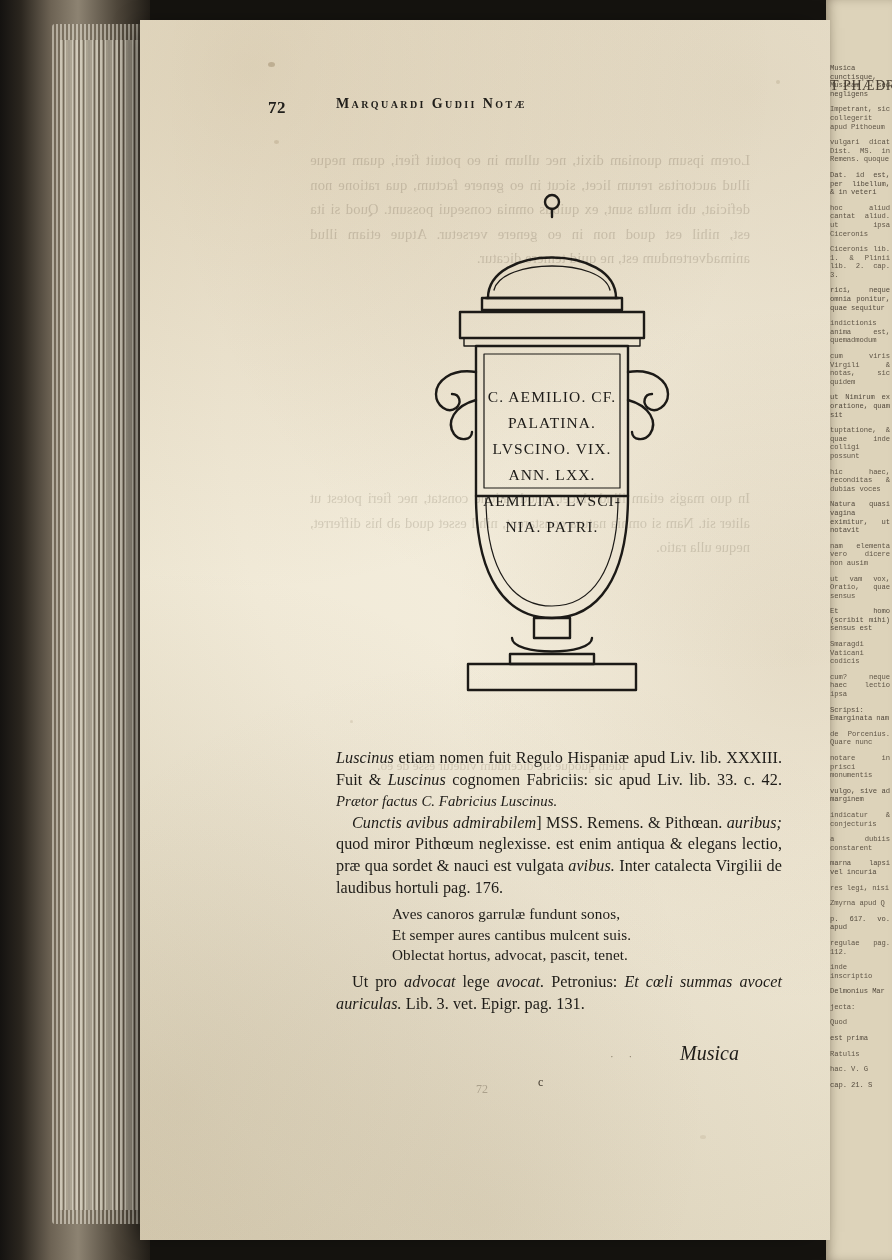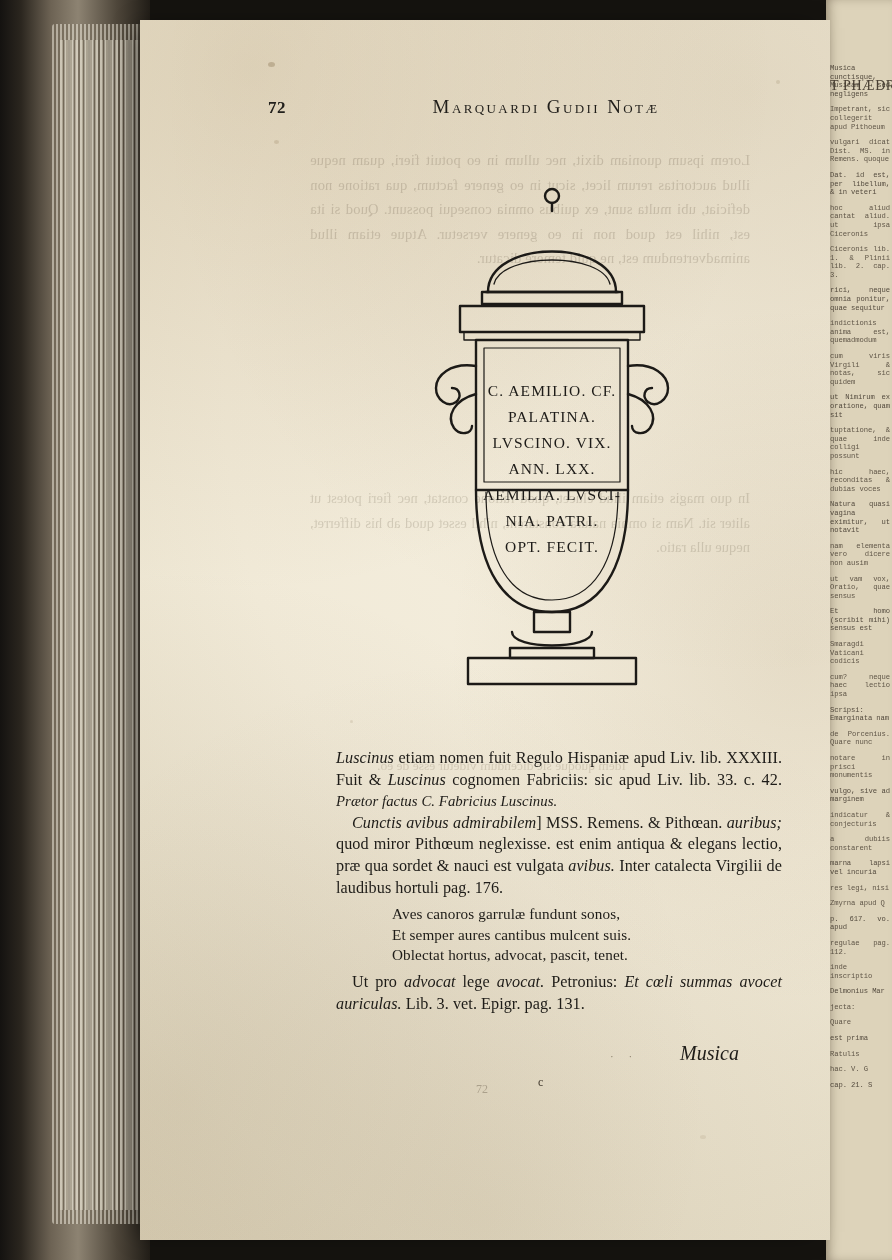--- a/index.html
+++ b/index.html
@@ -167,33 +167,33 @@
     font-size: 17px;
     font-weight: bold;
     color: #22201c;
     letter-spacing: 0.5px;
   }
   .running-head {
     position: absolute;
     left: 196px;
     top: 76px;
     width: 420px;
-    text-align: center;
-    font-size: 19px;
+    font-size: 14px;
     color: #201e1a;
     letter-spacing: 2.4px;
     font-variant: small-caps;
     white-space: nowrap;
+    font-weight: bold;
   }
 
   
   .urn-wrap {
     position: absolute;
     left: 262px;
-    top: 160px;
+    top: 166px;
     width: 300px;
     height: 520px;
   }
   .urn-wrap svg { display: block; }
   .urn-text {
     position: absolute;
     left: 0;
     top: 198px;
     width: 300px;
     text-align: center;
@@ -298,21 +298,21 @@
         <div class="rp-block">indicatur &amp; conjecturis</div>
         <div class="rp-block">a dubiis constarent</div>
         <div class="rp-block rp-line-dark">marna lapsi vel incuria</div>
         <div class="rp-block">res legi, nisi</div>
         <div class="rp-block">Zmyrna apud Q</div>
         <div class="rp-block rp-line-dark">p. 617. vo. apud</div>
         <div class="rp-block">regulae pag. 112.</div>
         <div class="rp-block">inde inscriptio</div>
         <div class="rp-block rp-line-dark">Delmonius Mar</div>
         <div class="rp-block">jecta:</div>
-        <div class="rp-block">Quare</div>
+        <div class="rp-block">Quod</div>
         <div class="rp-block rp-line-dark">est prima</div>
         <div class="rp-block">Ratulis</div>
         <div class="rp-block">hac. V. G</div>
         <div class="rp-block rp-line-dark">cap. 21. S</div>
       </div>
   </div>
 
   <div class="page-leaf">
     <div class="paper-stains"></div>
     <div class="spot" style="left:128px;top:42px;width:7px;height:5px;"></div>
@@ -377,21 +377,20 @@
           <path d="M70 504 h160" stroke-width="1.3"></path>
         </g>
       </svg>
       <div class="urn-text" id="urn-inscription">
           <div>C. AEMILIO. CF.</div>
           <div>PALATINA.</div>
           <div>LVSCINO. VIX.</div>
           <div>ANN. LXX.</div>
           <div>AEMILIA. LVSCI-</div>
           <div>NIA. PATRI.</div>
-          <div>OPT. FECIT.</div>
         </div>
     </div>
 
     <div class="body-text">
       <p>
         <span class="ital">Luscinus</span><span> etiam nomen fuit Regulo Hispaniæ apud Liv. lib. XXXIII. Fuit &amp; </span><span class="ital">Luscinus</span><span> cognomen Fabriciis: sic apud Liv. lib. 33. c. 42. </span><span class="ital small-line">Prætor factus C. Fabricius Luscinus.</span>
       </p>
       <p class="indent">
         <span class="ital">Cunctis avibus admirabilem</span><span>] MSS. Remens. &amp; Pithœan. </span><span class="ital">auribus;</span><span> quod miror Pithœum neglexisse. est enim antiqua &amp; elegans lectio, præ qua sordet &amp; nauci est vulgata </span><span class="ital">avibus.</span><span> Inter catalecta Virgilii de laudibus hortuli pag. 176.</span>
       </p>

